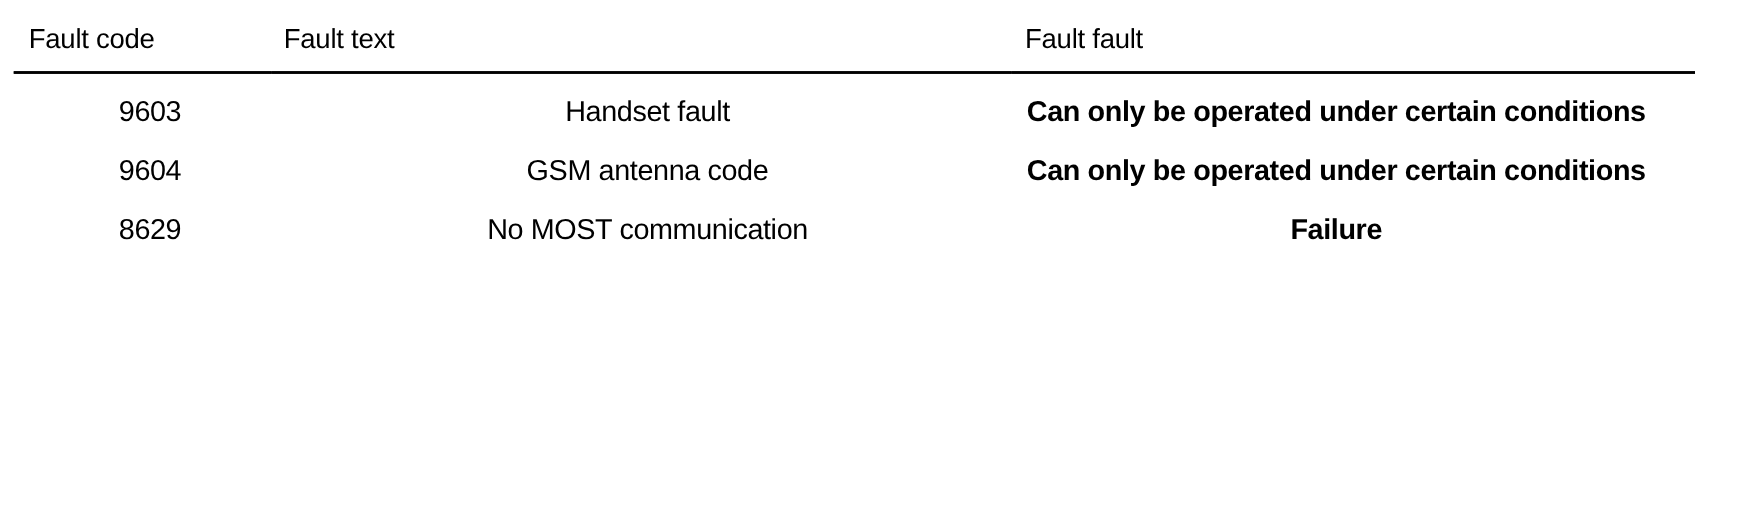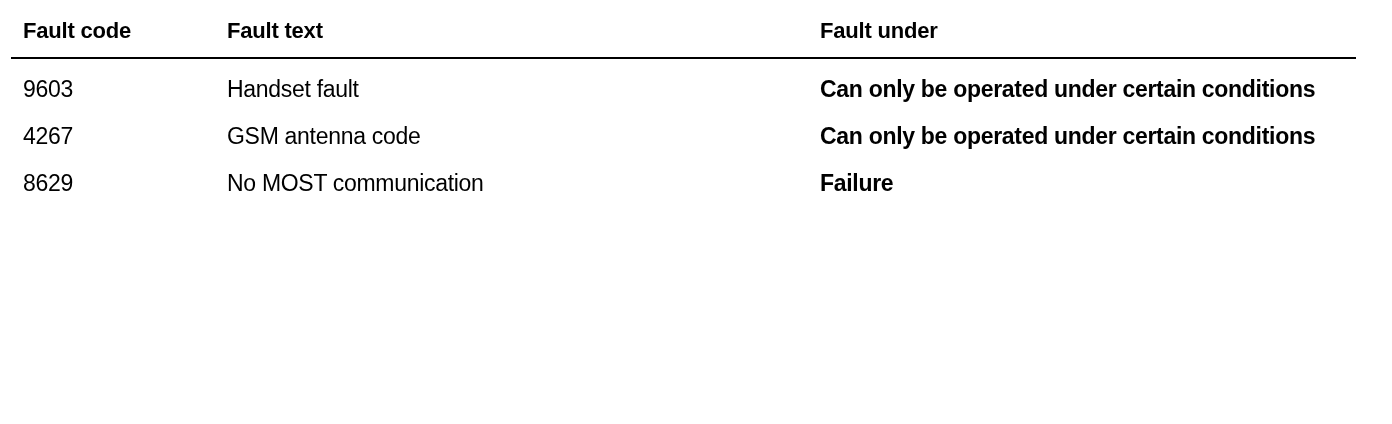--- a/index.html
+++ b/index.html
@@ -33,35 +33,35 @@
     table-layout: fixed;
   }
 
   .fault-table col.c-code   { width: 206px; }
   .fault-table col.c-text   { width: 592px; }
   .fault-table col.c-effect { width: 547px; }
 
   .fault-table thead th {
     text-align: left;
     vertical-align: top;
-    font-weight: bold;
+    font-weight: normal;
     font-size: 22px;
     line-height: 26px;
     letter-spacing: -0.2px;
     padding: 0 0 13px 0;
     border-bottom: 2px solid #000000;
     white-space: nowrap;
   }
 
   .fault-table thead th.h-code   { padding-left: 12px; }
   .fault-table thead th.h-text   { padding-left: 10px; margin-top: 48px; }
   .fault-table thead th.h-effect { padding-left: 11px; }
 
   .fault-table tbody td {
-    text-align: left;
+    text-align: center;
     vertical-align: top;
     font-weight: normal;
     font-size: 23px;
     line-height: 33px;
     letter-spacing: -0.3px;
     padding: 14px 0 0 0;
     border: none;
   }
 
   .fault-table tbody td.d-code   { padding-left: 12px; }
@@ -80,31 +80,31 @@
   <table class="fault-table">
     <colgroup>
       <col class="c-code">
       <col class="c-text">
       <col class="c-effect">
     </colgroup>
     <thead>
       <tr>
         <th class="h-code">Fault code</th>
         <th class="h-text">Fault text</th>
-        <th class="h-effect">Fault under</th>
+        <th class="h-effect">Fault fault</th>
       </tr>
     </thead>
     <tbody>
       <tr>
         <td class="d-code">9603</td>
         <td class="d-text">Handset fault</td>
         <td class="d-effect">Can only be operated under certain conditions</td>
       </tr>
       <tr>
-        <td class="d-code">4267</td>
+        <td class="d-code">9604</td>
         <td class="d-text">GSM antenna code</td>
         <td class="d-effect">Can only be operated under certain conditions</td>
       </tr>
       <tr>
         <td class="d-code">8629</td>
         <td class="d-text">No MOST communication</td>
         <td class="d-effect nowrap">Failure</td>
       </tr>
     </tbody>
   </table>

